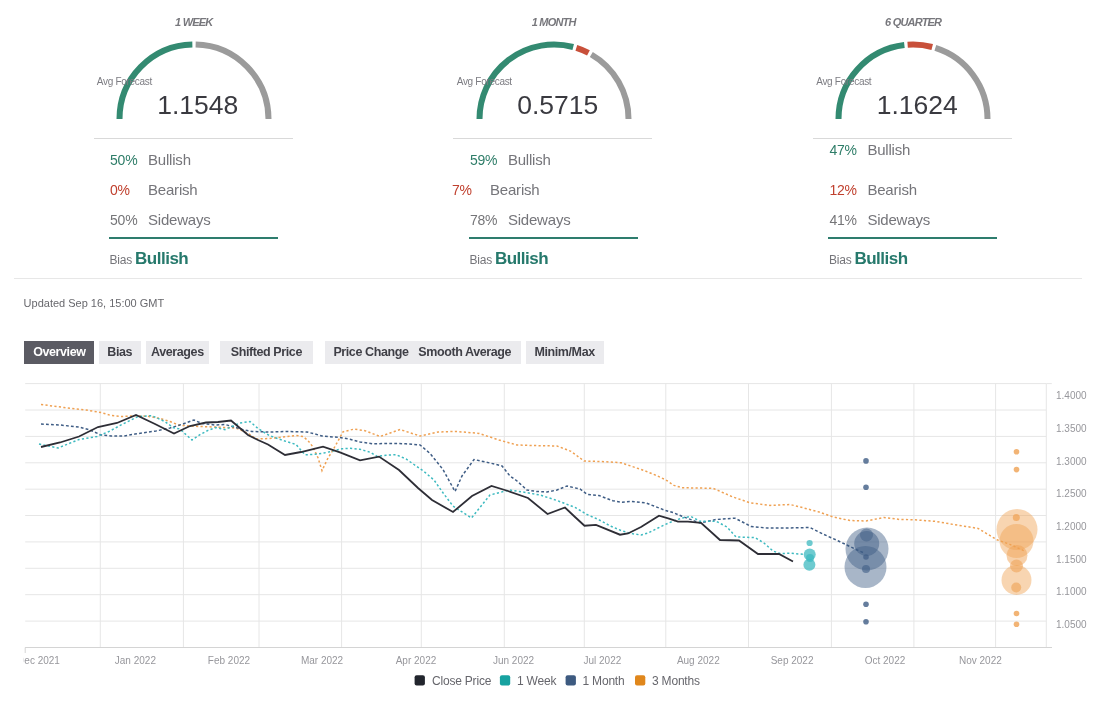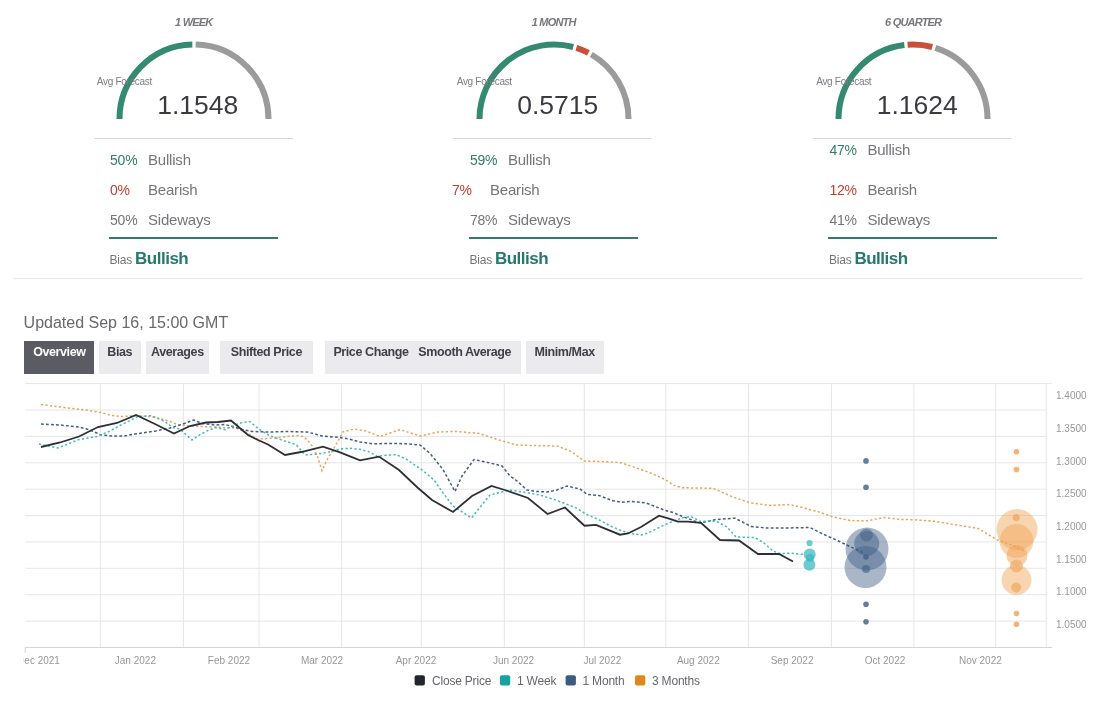--- a/index.html
+++ b/index.html
@@ -10,23 +10,23 @@
 .ghr{position:absolute;top:137.5px;width:199px;border-top:1px solid #d9d9d9}
 .stat{position:absolute;height:15px;font-size:14px;letter-spacing:-0.2px}
 .pct{font-weight:normal;display:inline-block;width:38px}
 .pct.g{color:#2e7d68}.pct.r{color:#c0402e}.pct.s{color:#757578}
 .lab{color:#75757a;font-size:15px}
 .uline{position:absolute;top:236.5px;width:169px;border-top:2px solid #2e7d6e}
 .bias{position:absolute;top:249px}
 .bl{font-size:12px;color:#75757a;letter-spacing:-0.2px}
 .bv{font-size:17px;font-weight:bold;color:#26796c;margin-left:3px;letter-spacing:-0.5px}
 .sep{position:absolute;left:14px;top:278px;width:1068px;border-top:1px solid #e7e7e7}
-.updated{position:absolute;left:23.6px;top:314px;font-size:16px;color:#68686d}
+.updated{position:absolute;left:23.6px;top:297px;font-size:11px;color:#68686d}
 .tabs{position:absolute;left:0;top:341px;height:23px;width:1096px}
-.tab{position:absolute;top:0;height:33px;background:#ebebee;color:#3f3f46;
+.tab{position:absolute;top:0;height:23px;background:#ebebee;color:#3f3f46;
 font-size:12.5px;font-weight:bold;letter-spacing:-0.4px;text-align:center;line-height:23px}
 .tab.sel{background:#5b5b63;color:#fff}
 </style></head>
 <body>
 
 <div class="gtitle" style="left:93.80000000000001px">1 WEEK</div>
 <div style="position:absolute;left:112.80000000000001px;top:37.5px"><svg width="162" height="84" viewBox="0 0 162 84">
       <path d="M 6.50 81.00 A 74.5 74.5 0 0 1 79.36 6.52" stroke="#338a71" stroke-width="6" fill="none"></path>
       <path d="M 82.64 6.52 A 74.5 74.5 0 0 1 155.50 81.00" stroke="#9b9b9b" stroke-width="6" fill="none"></path>
     </svg></div>

